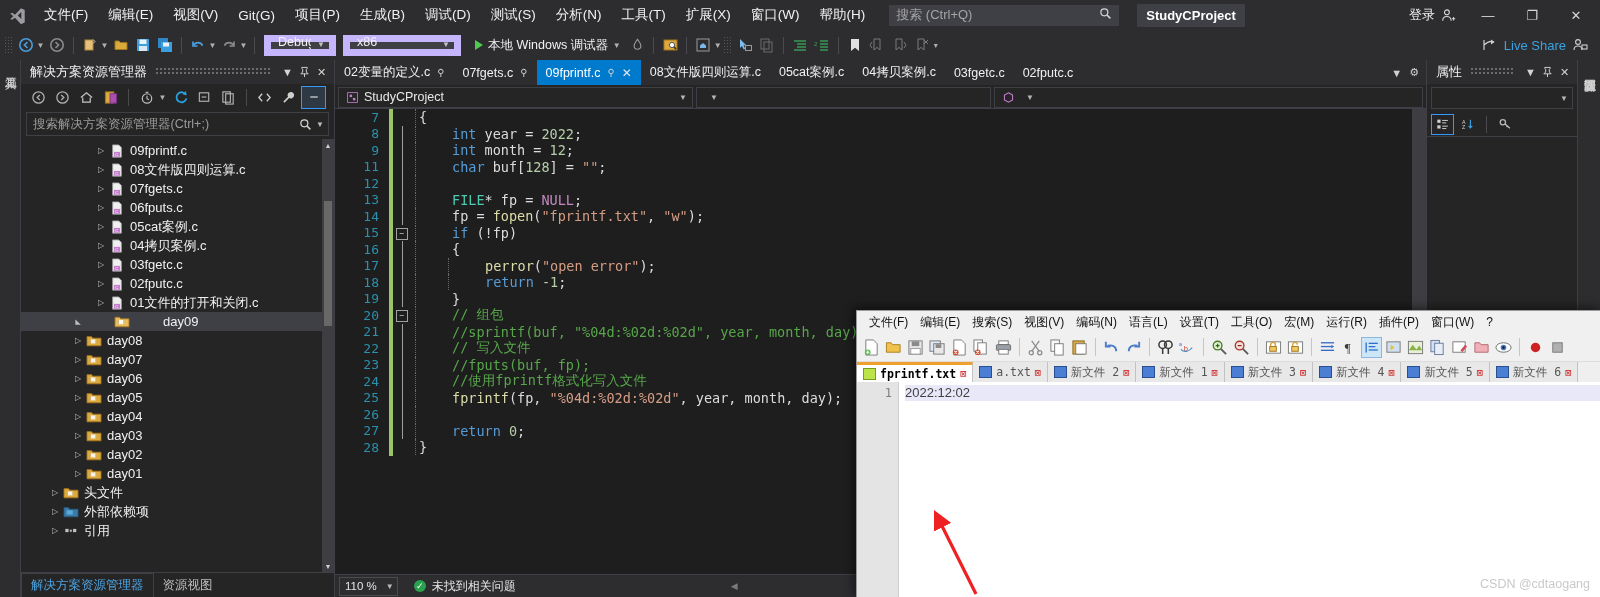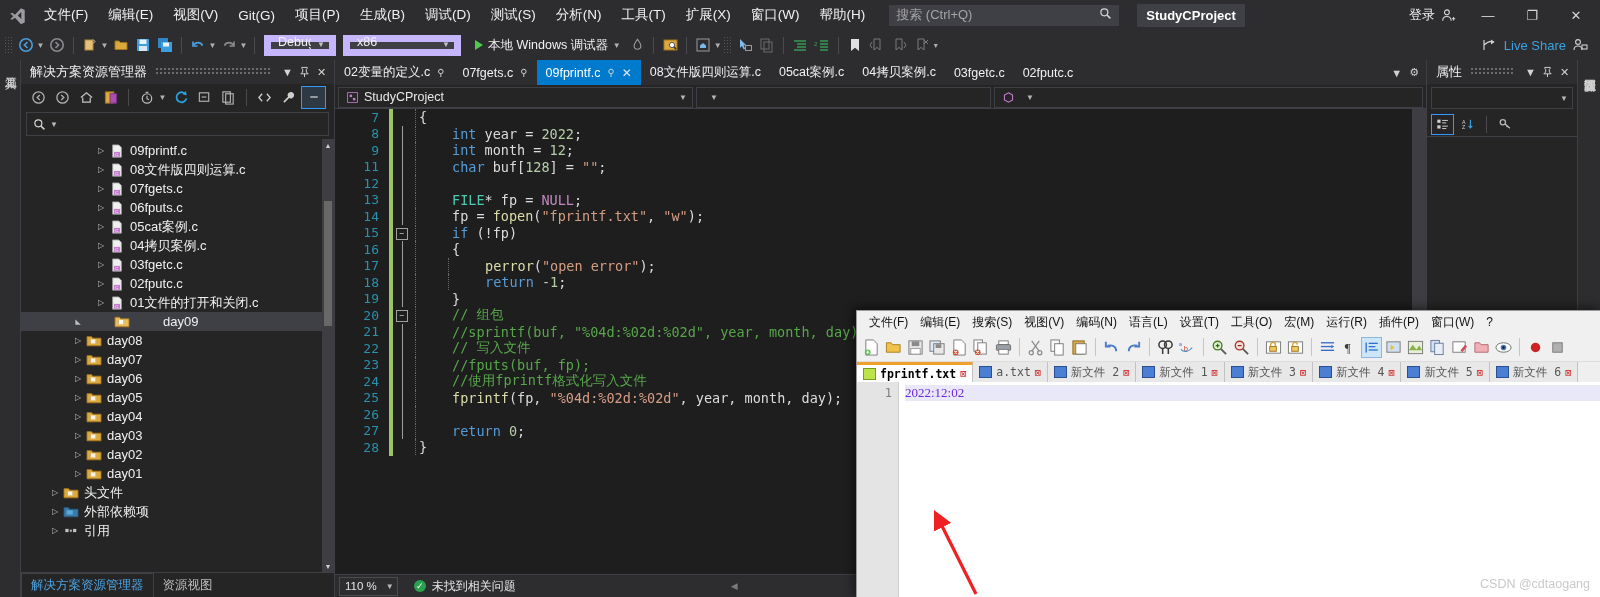--- a/index.html
+++ b/index.html
@@ -146,21 +146,21 @@
     background:#e8e8e8;border-right:1px solid #c2c2c2;color:#555;white-space:nowrap;
     font-family:"DejaVu Sans Mono","Liberation Mono",monospace;}
   .ntab.act{background:#fff;color:#000;border-top:3px solid #f0a030;padding-top:0;font-weight:bold;}
   .ntab .tico{width:11px;height:10px;background:#4a7fd4;border:1px solid #2a4f90;flex:none;}
   .ntab.act .tico{background:#bde34a;border-color:#7a9a20;}
   .ntab .tx{color:#d13b3b;font-size:10px;font-weight:bold;}
   .npp-body{flex:1;display:flex;background:#fff;position:relative;overflow:hidden;}
   .npp-gutter{width:42px;background:#e4e4e4;border-right:1px solid #cfcfcf;
     font-family:"DejaVu Sans Mono","Liberation Mono",monospace;font-size:12px;color:#808080;
     text-align:right;padding:3px 6px 0 0;box-sizing:border-box;}
-  .npp-text{flex:1;font-family:Liberation Serif, serif;font-size:13px;color:#6d28d9;
+  .npp-text{flex:1;font-family:Liberation Sans, sans-serif;font-size:13px;color:#404040;
     padding:3px 0 0 6px;}
   .npp-line1{background:#e8e8f8;height:16px;line-height:16px;}
   .arrow{position:absolute;left:0;top:0;pointer-events:none;}
   .watermark{position:absolute;right:10px;bottom:6px;color:#c9c9c9;font-size:12.5px;}
 </style>
 </head>
 <body>
 
 <div class="vs-root">
 
@@ -457,20 +457,21 @@
               <path d="M10.5 2a3.5 3.5 0 0 0-3 5.3L2.5 12.3l1.2 1.2 5-5A3.5 3.5 0 1 0 10.5 2z" fill="#cfcfcf"></path>
             </svg>
         </div>
         <div class="se-ic sel">
           <svg width="14" height="12" viewBox="0 0 16 16">
               <line x1="3" y1="8" x2="13" y2="8" stroke="#dcdcdc" stroke-width="1.6"></line>
             </svg>
         </div>
       </div>
       <div class="se-search">
+        <div class="ph">搜索解决方案资源管理器(Ctrl+;)</div>
         <svg width="13" height="13" viewBox="0 0 16 16">
             <circle cx="6.6" cy="6.6" r="4.3" fill="none" stroke="#d6d6d6" stroke-width="1.5"></circle>
             <line x1="9.8" y1="9.8" x2="14" y2="14" stroke="#d6d6d6" stroke-width="1.8"></line>
           </svg>
         <span class="cc" style="font-size:8px;color:#bbb;padding-left:4px">▼</span>
       </div>
       <div class="tree" id="tree">
         <div class="trow" style="padding-left: 73px;">
             <div class="tw">▷</div>
             <div class="ficon">

